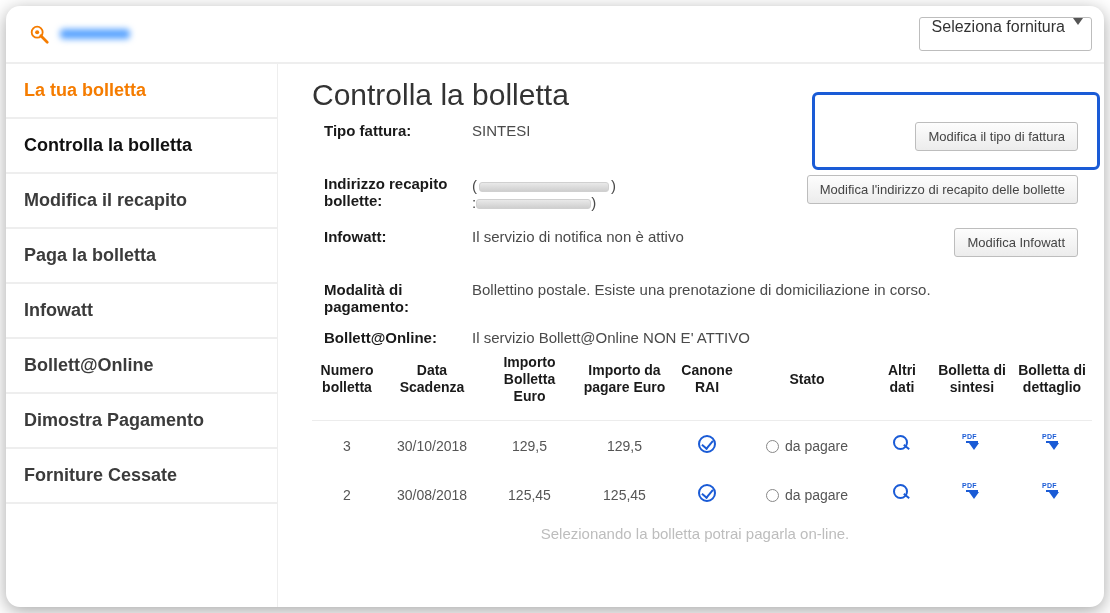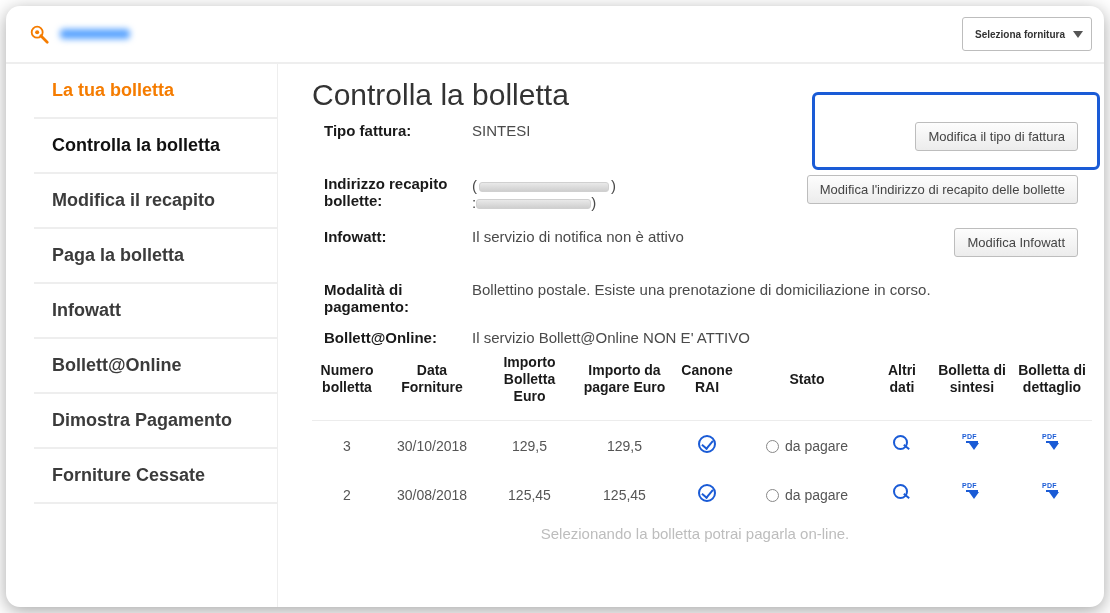--- a/index.html
+++ b/index.html
@@ -37,40 +37,39 @@
   .logo-icon { width: 22px; height: 22px; display: inline-block; }
   .logo-text-blur {
     width: 70px; height: 10px; border-radius: 4px;
     background: #5aa4ff; filter: blur(3px);
   }
   .supply-select {
     margin-left: auto;
     height: 34px;
     border: 1px solid #bdbdbd;
     border-radius: 3px;
-    display: flex; align-items: center; gap: 8px;
+    display: flex; align-items: flex-start; gap: 8px;
     padding: 0 8px 0 12px;
-    font-size: 10px; color: #333;
+    font-size: 16px; color: #333;
     cursor: pointer;
-    font-weight: bold;
   }
   .caret-down {
     width: 0; height: 0; border-left: 5px solid transparent;
     border-right: 5px solid transparent; border-top: 7px solid #555;
   }
 
   .body {
     display: flex;
     height: calc(100% - 58px);
   }
   .sidebar {
     width: 272px;
     border-right: 1px solid #eee;
   }
-  .sidebar ul { list-style: none; padding-left: 28px; }
+  .sidebar ul { list-style: none; }
   .sidebar li {
     padding: 16px 18px;
     font-size: 18px;
     font-weight: 700;
     color: #3b3b3b;
     border-bottom: 2px solid #eee;
     cursor: pointer;
   }
   .sidebar li.active { color: #f57c00; }
   .sidebar li.current {
@@ -295,21 +294,21 @@
             <col style="width:95px">
           <col style="width:70px">
             <col style="width:130px">
             <col style="width:60px">
             <col style="width:80px">
             <col style="width:80px">
         </colgroup>
         <thead>
           <tr>
             <th>Numero bolletta</th>
-            <th>Data Forniture</th>
+            <th>Data Scadenza</th>
             <th>Importo Bolletta Euro</th>
             <th>Importo da pagare Euro</th>
             <th>Canone RAI</th>
             <th>Stato</th>
             <th>Altri dati</th>
             <th>Bolletta di sintesi</th>
             <th>Bolletta di dettaglio</th>
           </tr>
         </thead>
         <tbody id="bills-body">

